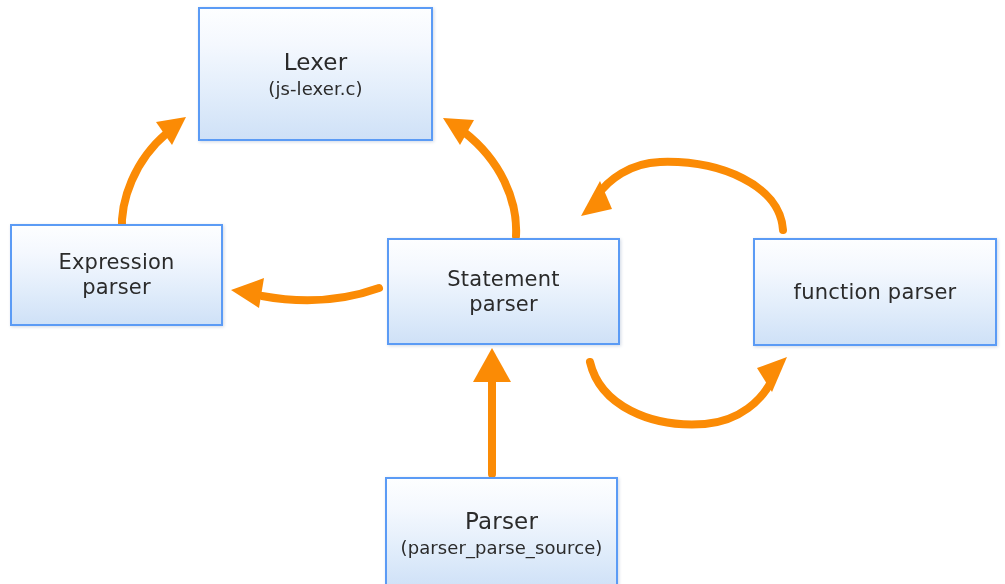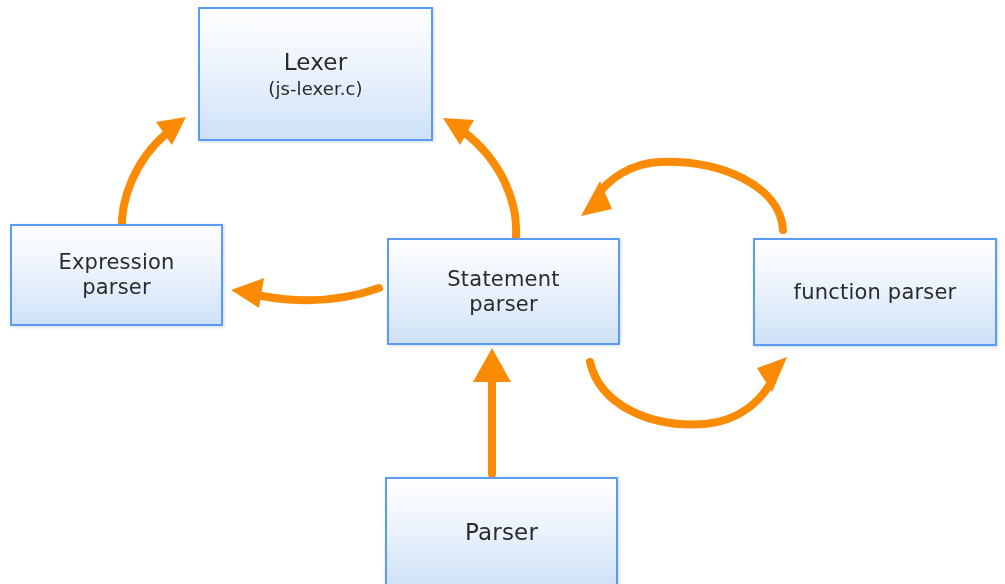--- a/index.html
+++ b/index.html
@@ -117,15 +117,16 @@
     <div class="title">Statement
 parser</div>
   </div>
 
   <div class="node small" id="node-function">
     <div class="title">function parser</div>
   </div>
 
   <div class="node" id="node-parser">
     <div class="title">Parser</div>
+    <div class="sub">(parser_parse_source)</div>
   </div>
 
 </div>
 
 </body></html>

